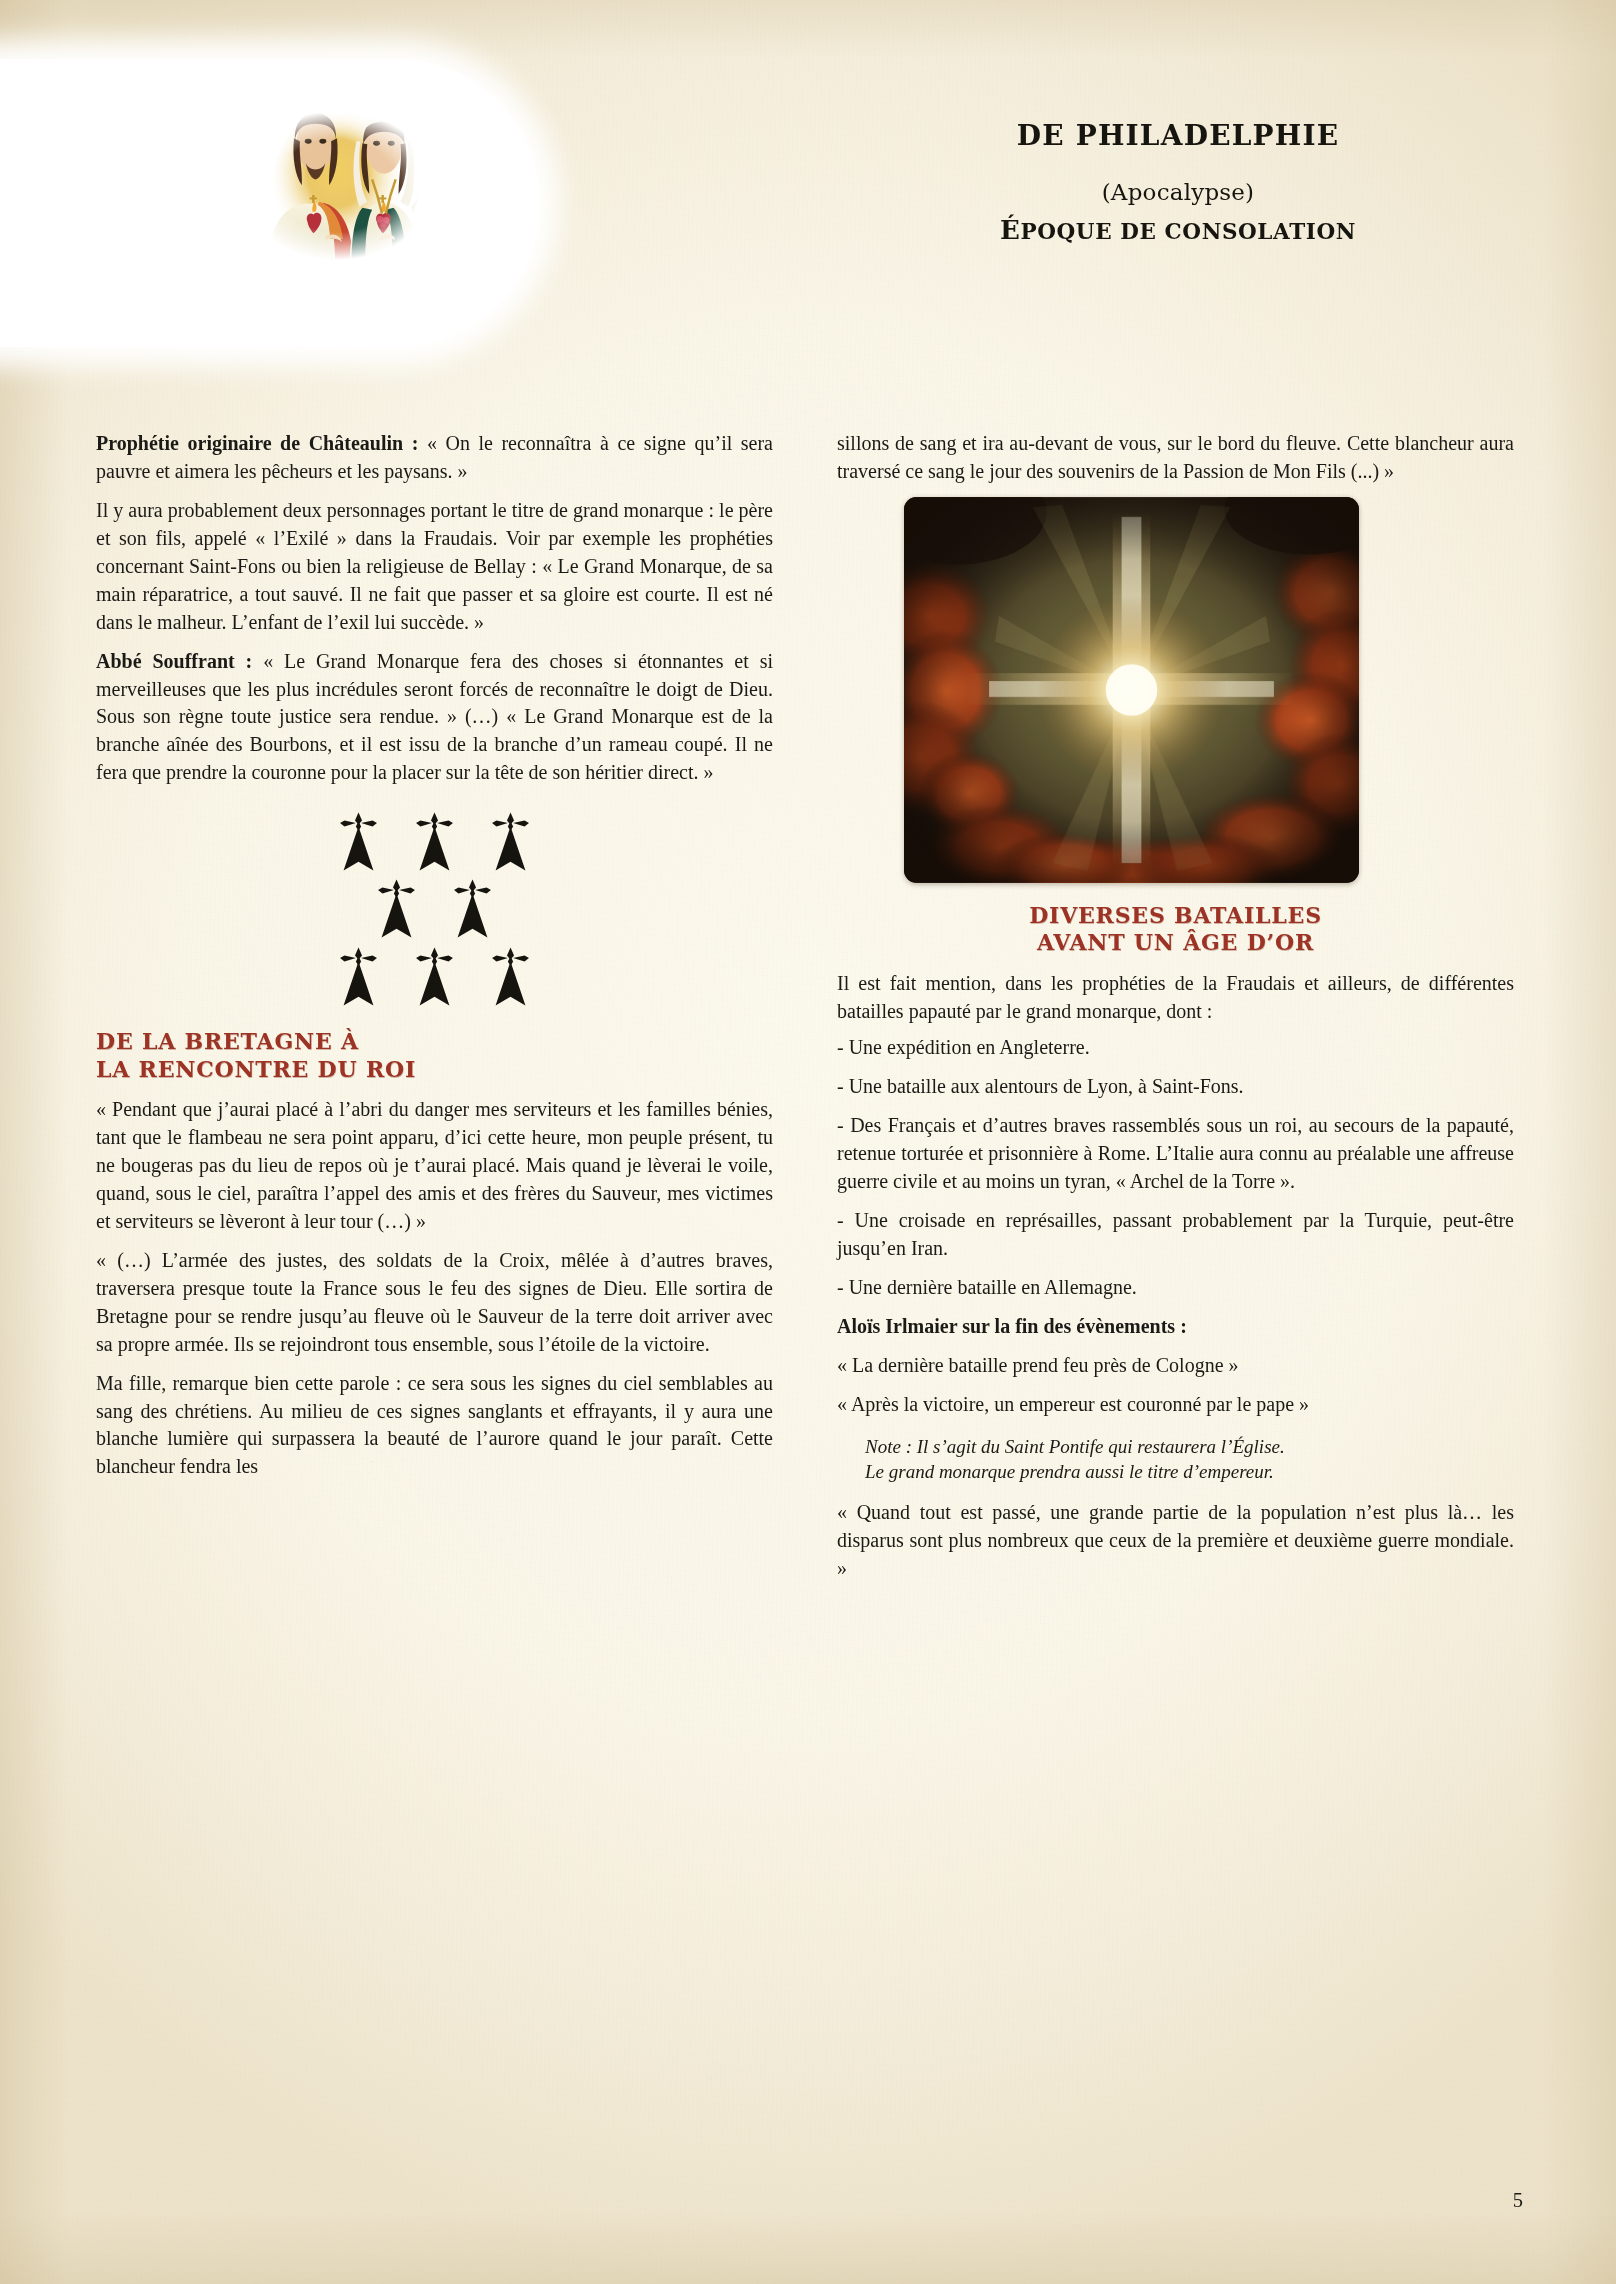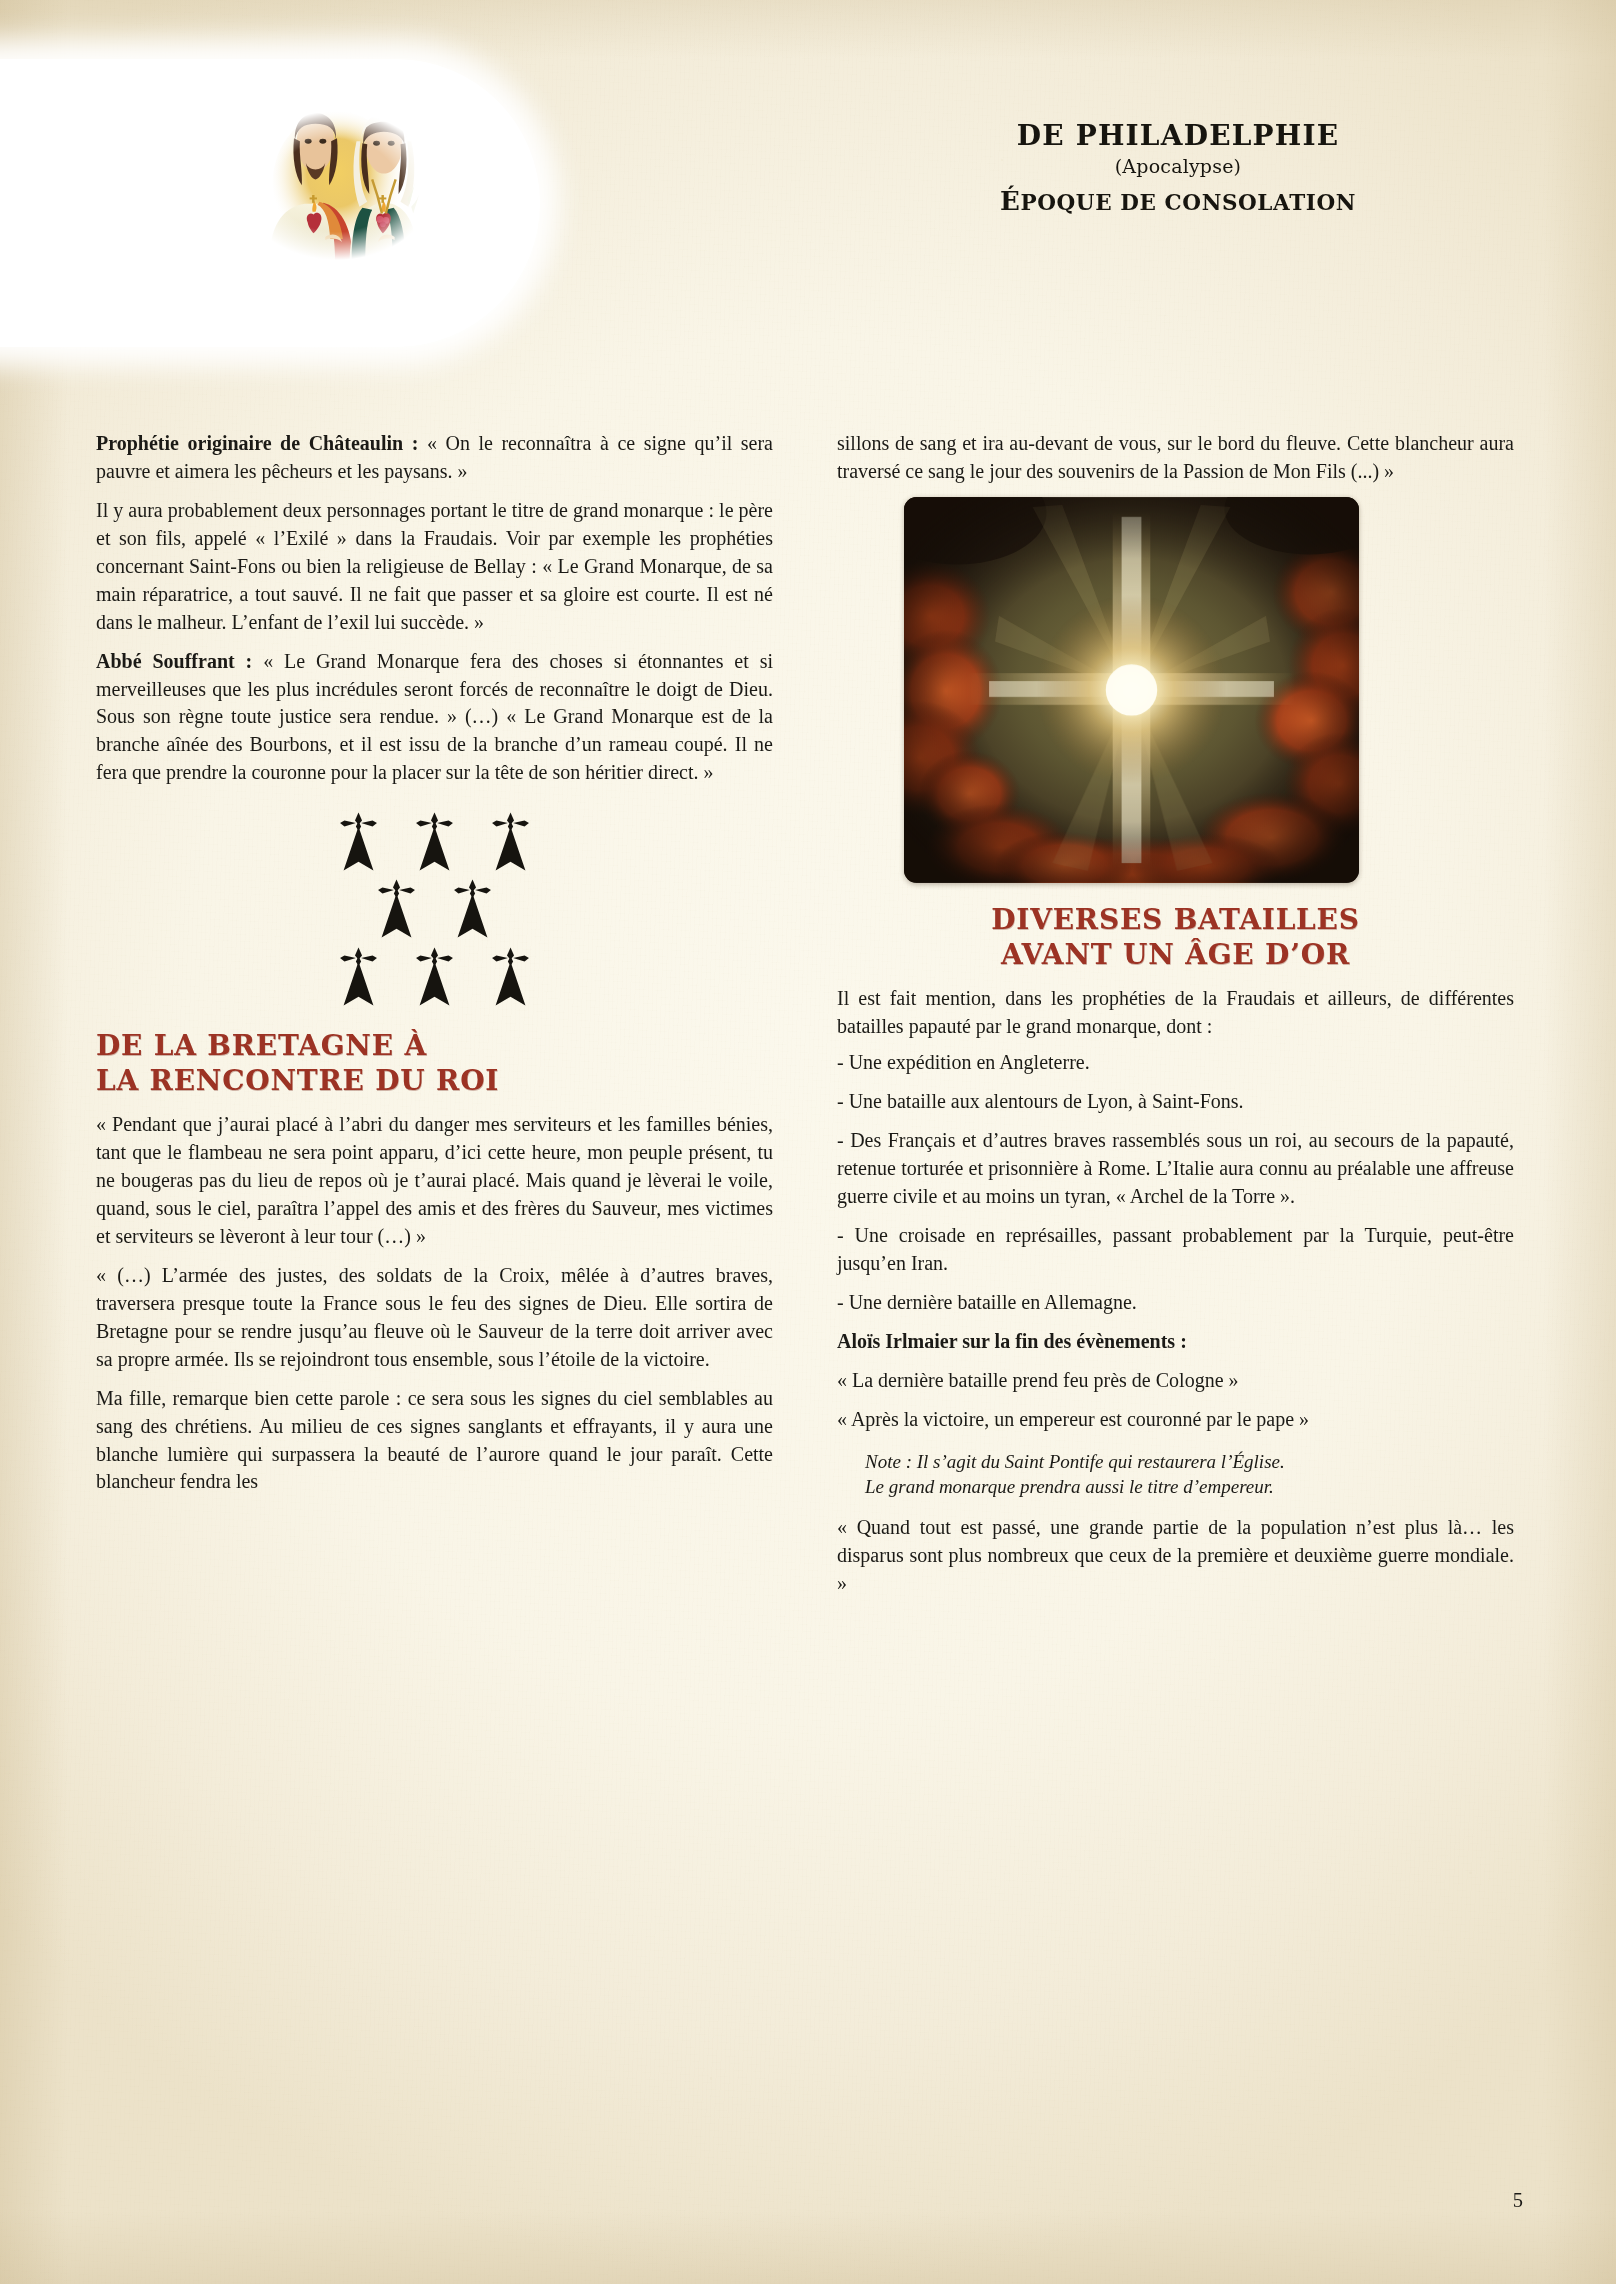--- a/index.html
+++ b/index.html
@@ -69,23 +69,24 @@
     color: #17150f;
   }
   .mast-l1, .mast-l2 {
     font-weight: 700;
     font-size: 28px;
     letter-spacing: 1.2px;
     line-height: 1.16;
   }
   .mast-sub {
     font-weight: 400;
-    font-size: 19px;
+    font-size: 23px;
     line-height: 1.5;
     letter-spacing: 0.2px;
+    margin-top: 23px;
   }
   .mast-l3, .mast-l4 {
     font-weight: 700;
     font-size: 21.5px;
     line-height: 1.36;
     letter-spacing: 0.6px;
     margin-top: 2.9px;
   }
   .mast-l3 .big, .mast-l4 .big { font-size: 26px; }
 
@@ -116,21 +117,21 @@
     line-height: 1.36;
     text-align: left;
   }
   .note div { white-space: nowrap; }
 
   
   .redhead {
     font-family: "DejaVu Serif", "Liberation Serif", serif;
     font-weight: 700;
     color: #9c3324;
-    font-size: 28px;
+    font-size: 22px;
     line-height: 1.26;
     letter-spacing: 0.8px;
     text-align: left;
     margin: 0 0 12.7px 0;
     text-shadow: 0.5px 0.5px 0 rgba(120,45,30,.32);
   }
   .redhead.center { text-align: center; }
   .redhead div { white-space: nowrap; }
 
   

